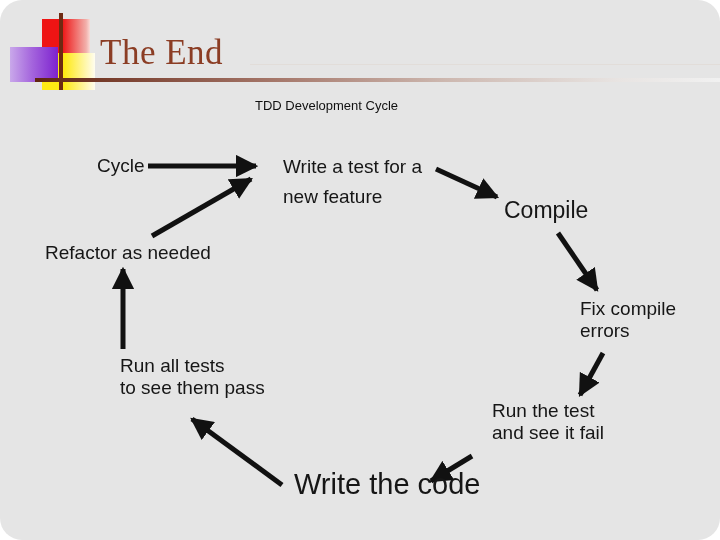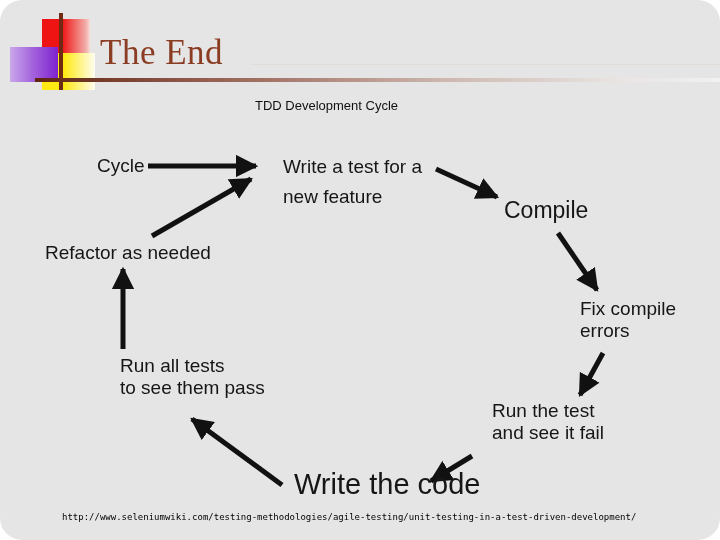--- a/index.html
+++ b/index.html
@@ -90,15 +90,14 @@
     <div class="node n-fix">Fix compile
 errors</div>
     <div class="node n-run-test">Run the test
 and see it fail</div>
     <div class="node n-write-code">Write the code</div>
     <div class="node n-run-all">Run all tests
 to see them pass</div>
     <div class="node n-refactor">Refactor as needed</div>
   </div>
 
-  <div class="footer-url">http://www.seleniumwiki.com/testing-methodologies/agile-testing/unit-testing-in-a-test-driven-development/</div>
 
 </div>
 
 </body></html>

